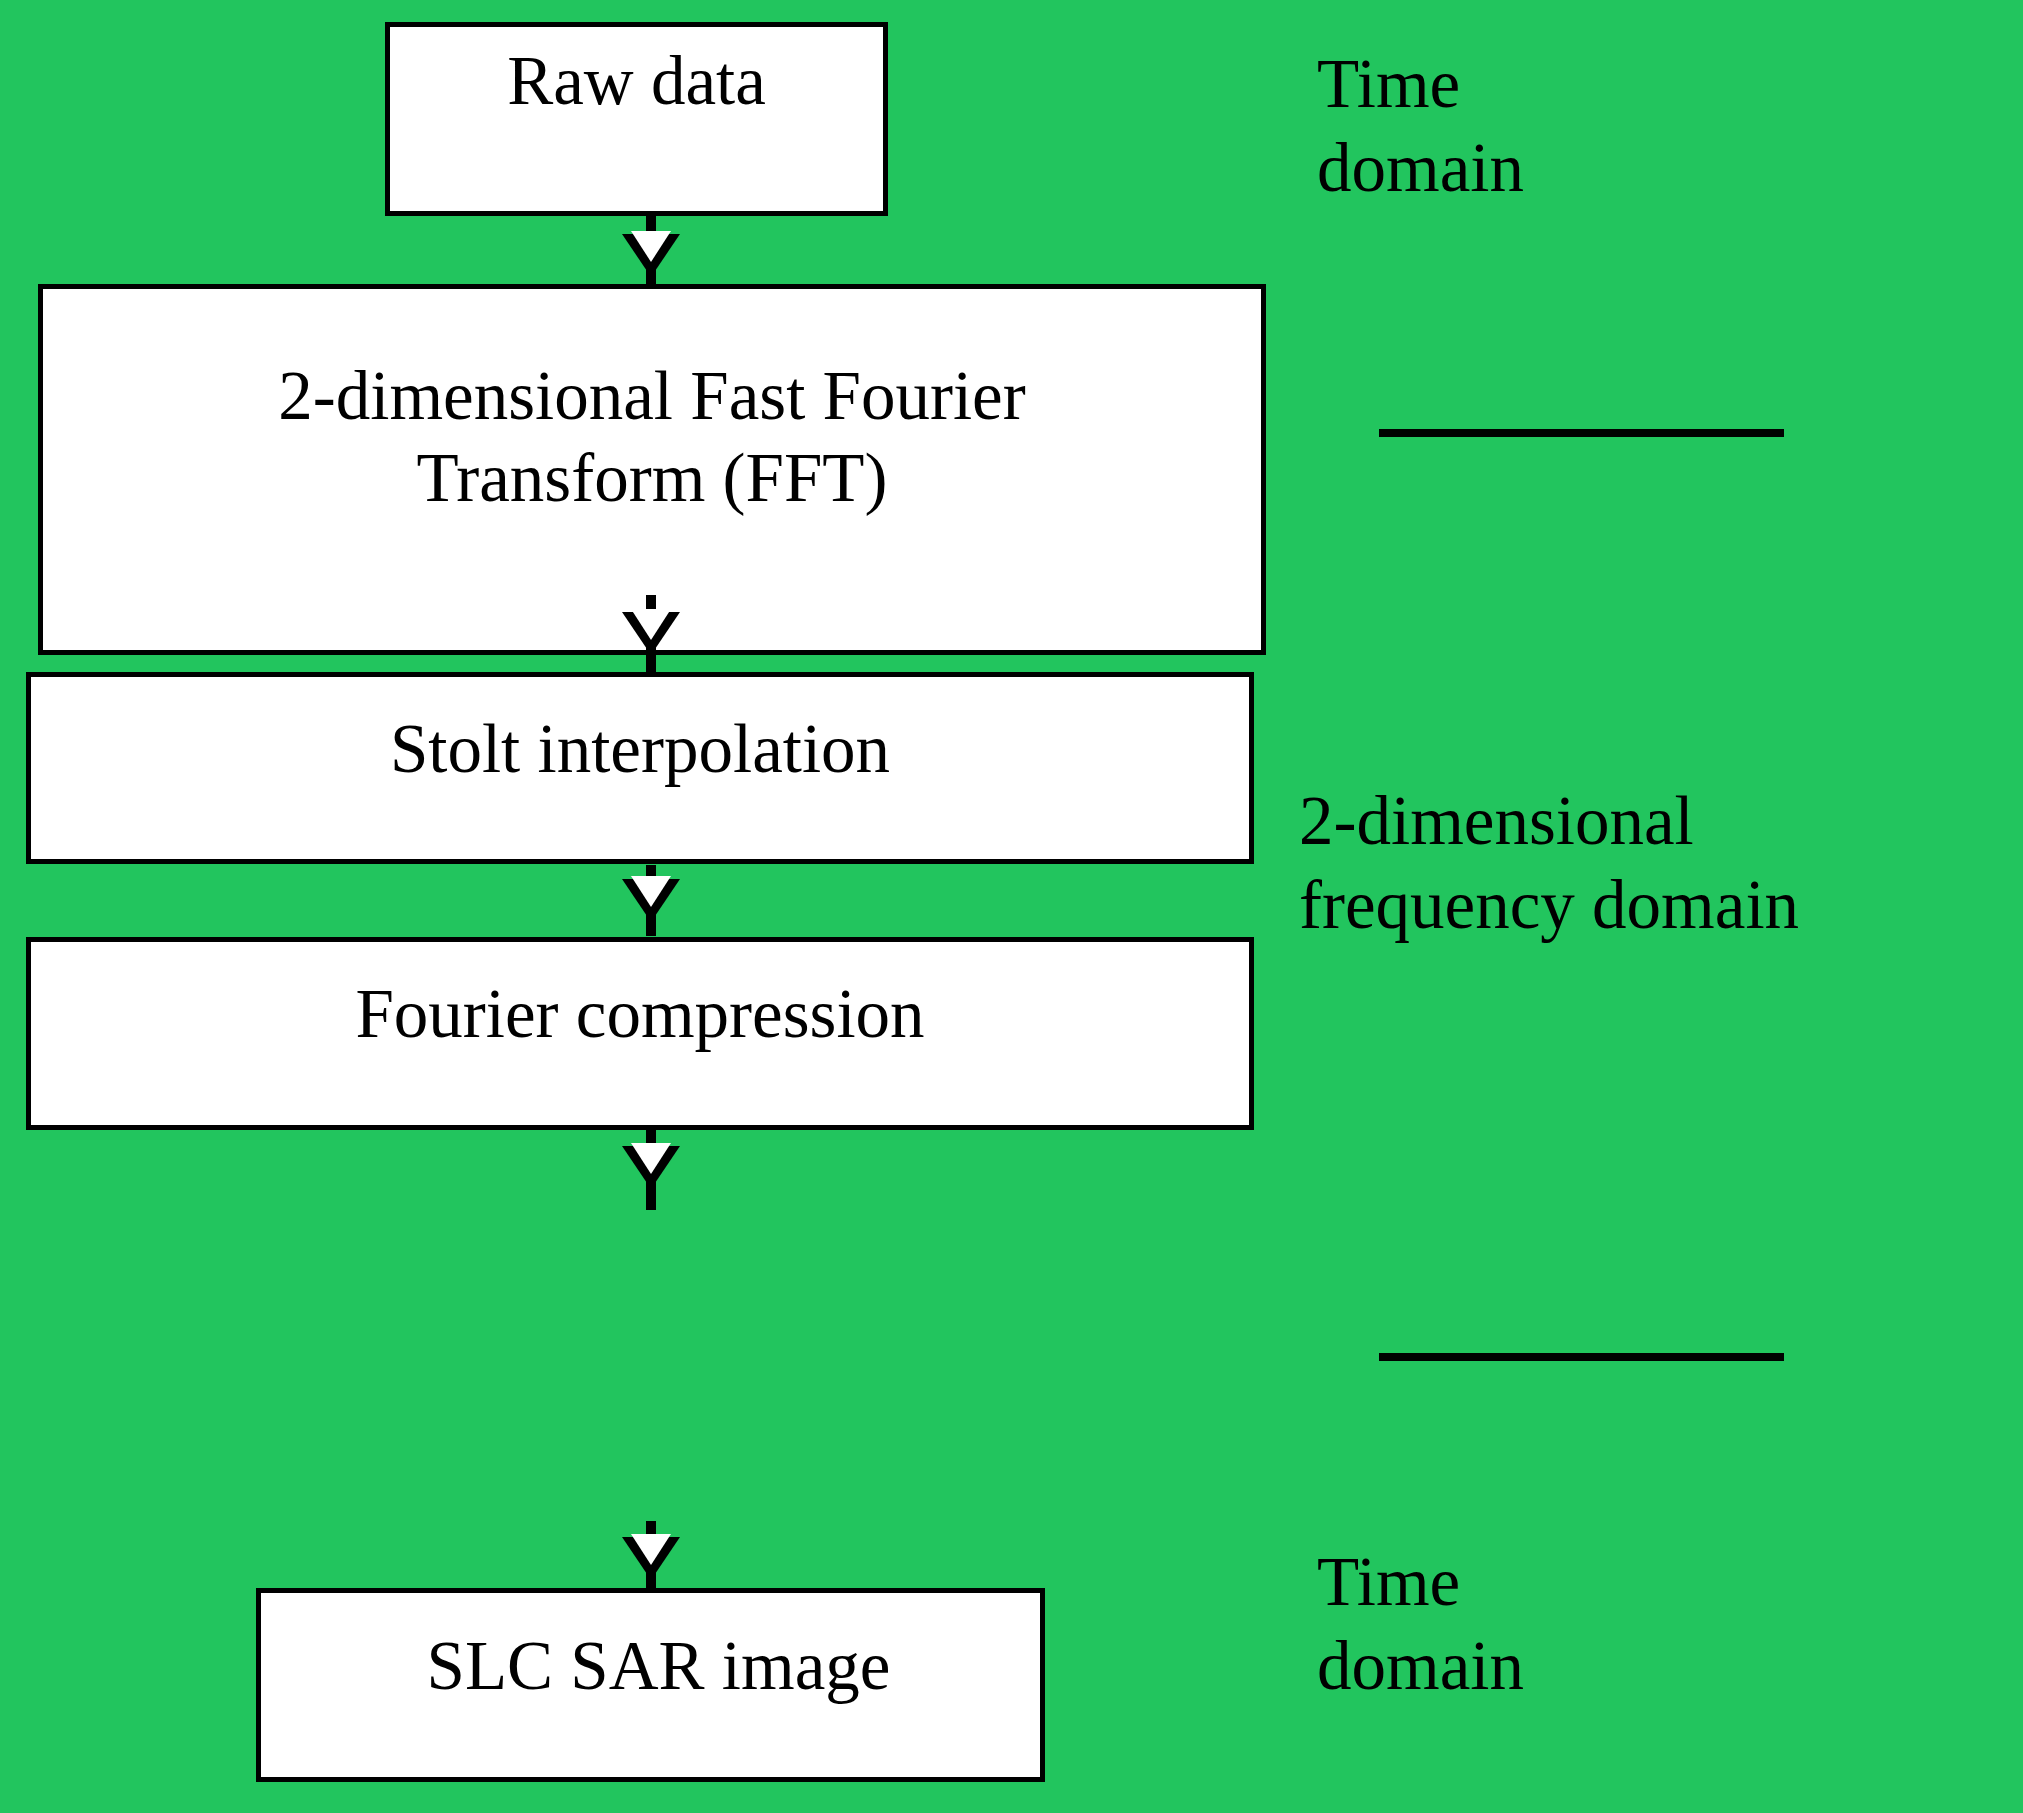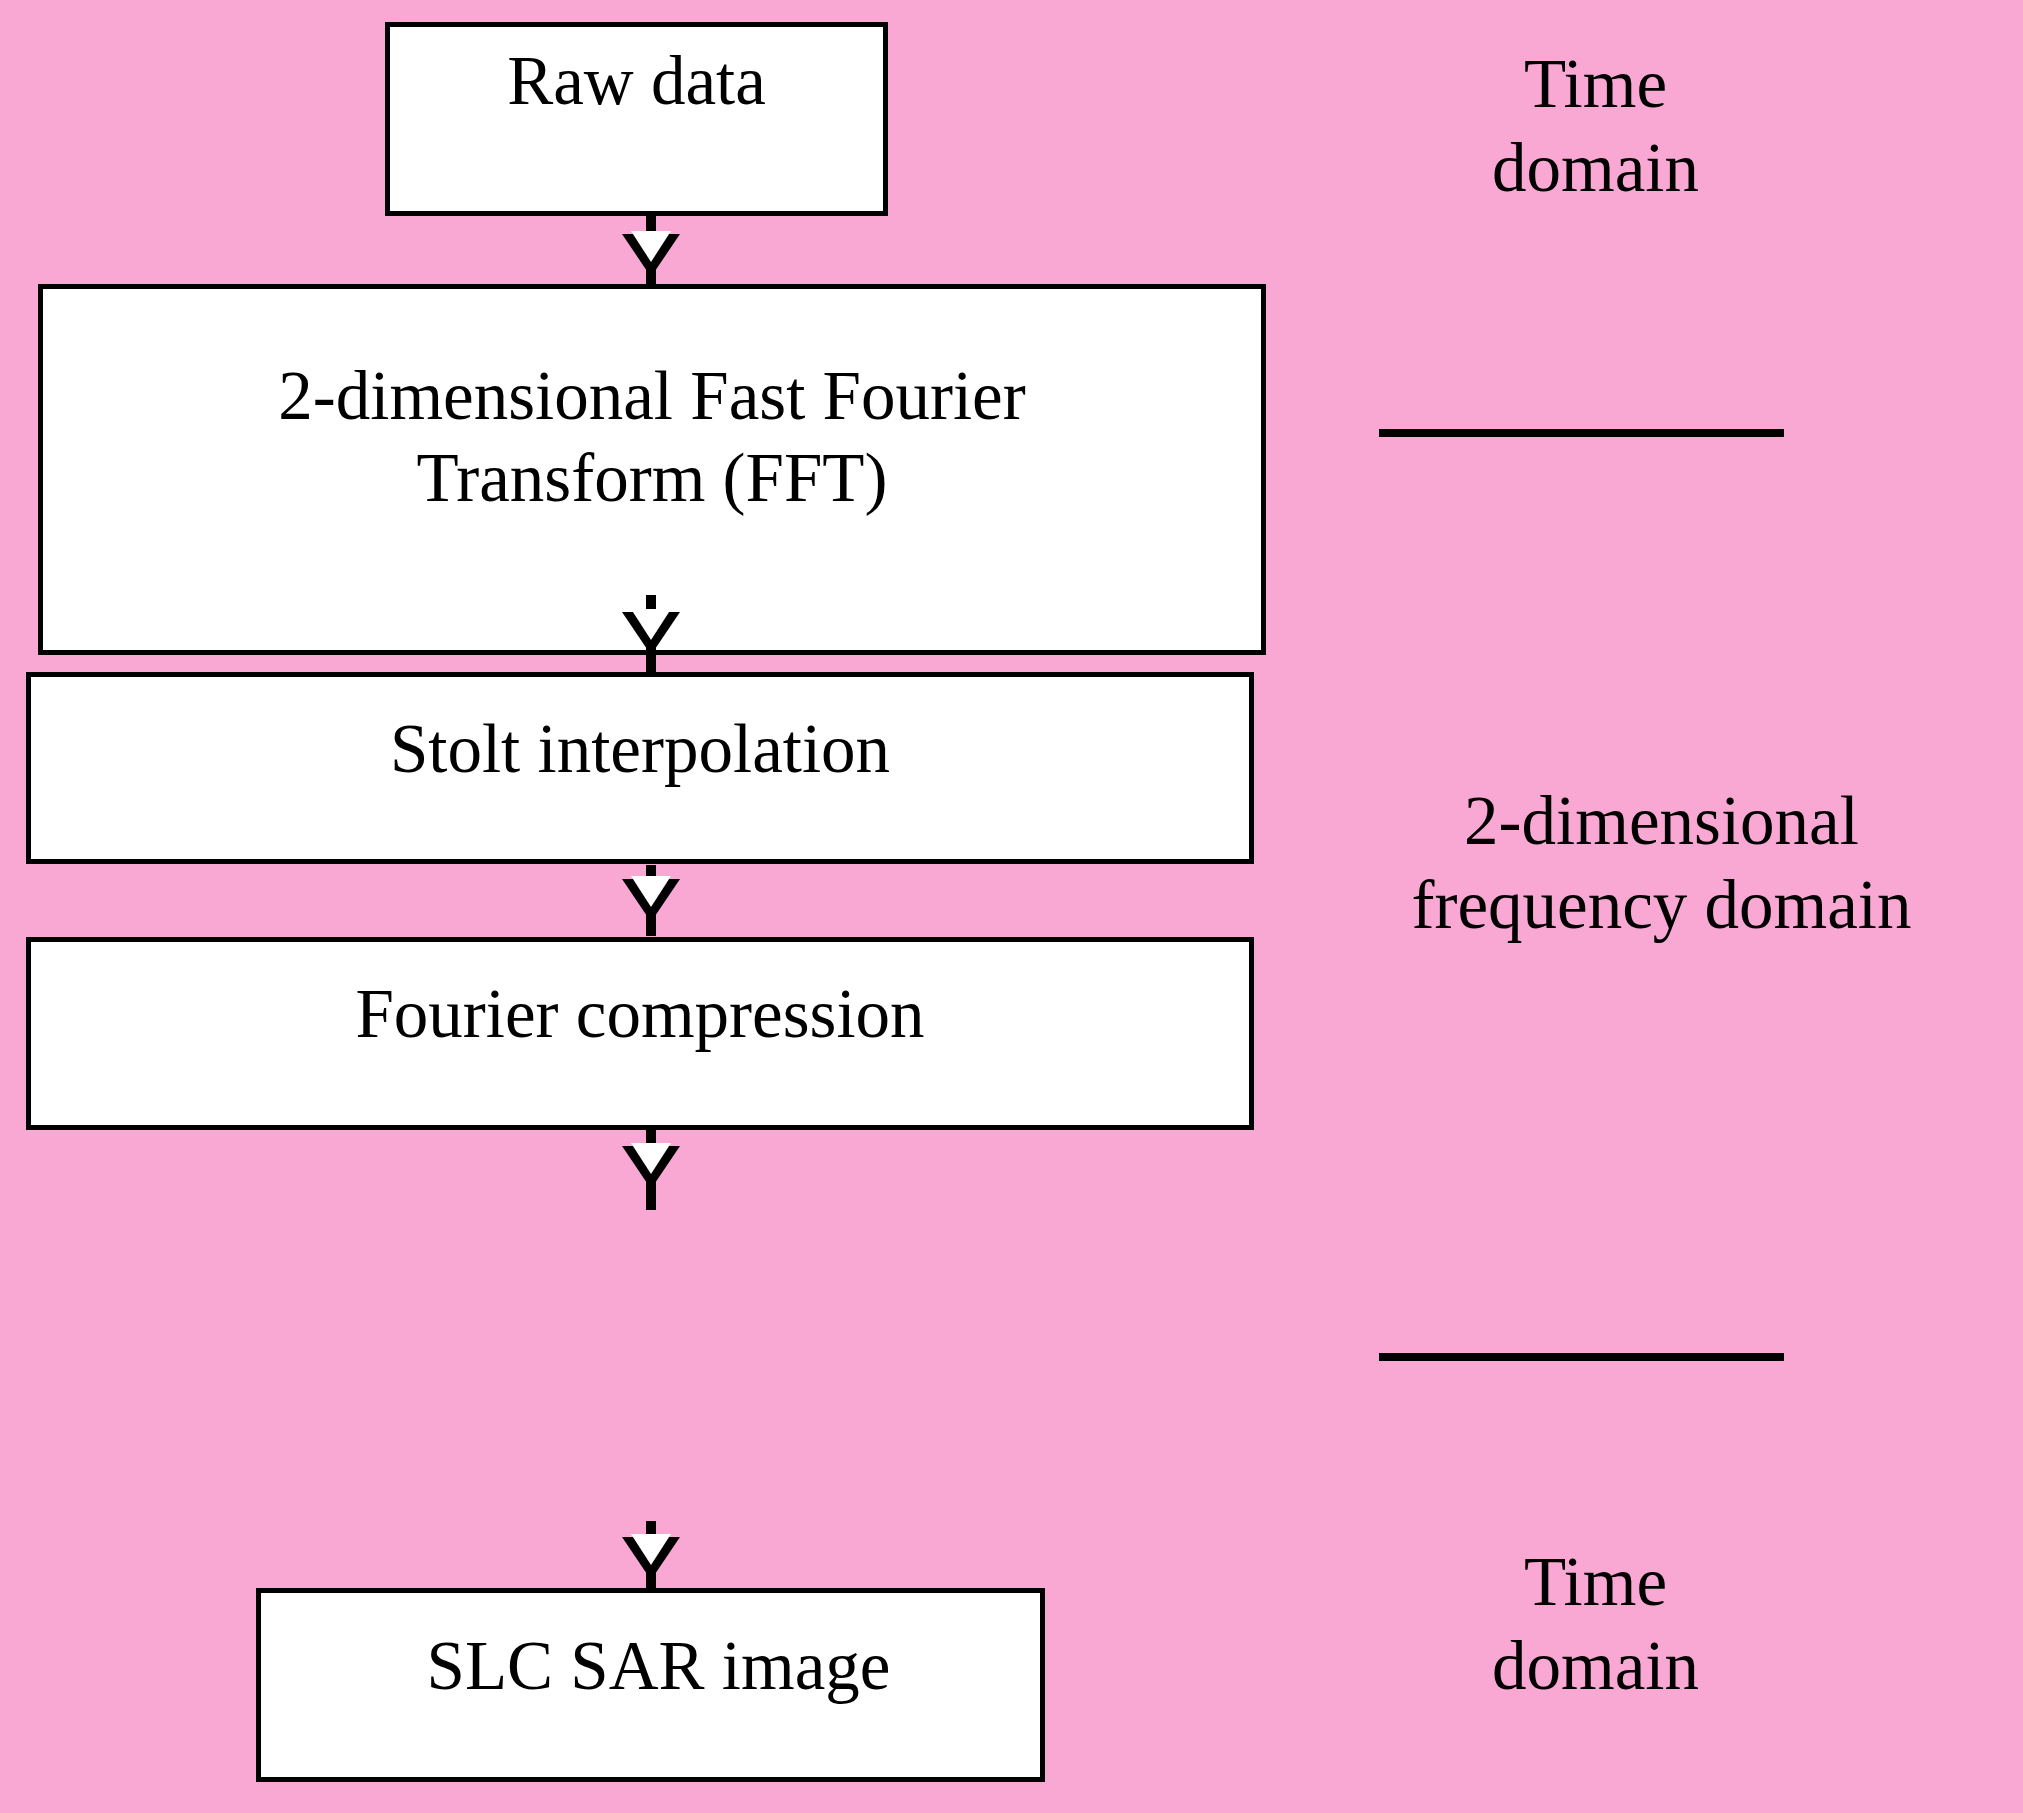--- a/index.html
+++ b/index.html
@@ -4,21 +4,21 @@
 <style>
   html, body {
     margin: 0;
     padding: 0;
     background: #ffffff;
   }
   #page {
     position: relative;
     width: 2024px;
     height: 1813px;
-    background: #f9a8d4;
+    background: #22c55e;
     overflow: hidden;
     font-family: "Liberation Serif", "DejaVu Serif", serif;
     color: #000000;
   }
   .node-box {
     position: absolute;
     box-sizing: border-box;
     border: 5.6px solid #000000;
     background: #ffffff;
     display: flex;
@@ -91,21 +91,20 @@
   #arrow3 { top: 865px;  height: 71px; }
   #arrow3-head { top: 879px; }
   #arrow4 { top: 1130px; height: 80px; }
   #arrow4-head { top: 1146px; }
   #arrow5 { top: 1521px; height: 67px; }
   #arrow5-head { top: 1537px; }
 
   
   .side-label {
     position: absolute;
-    text-align: center;
     line-height: 1.22;
     font-size: 69px;
     color: #000000;
     white-space: pre-line;
   }
   #label-time-top    { left: 1317px; top: 42px;   width: 557px; }
   #label-freq-mid    { left: 1299px; top: 779px;  width: 725px; }
   #label-time-bottom { left: 1317px; top: 1540px; width: 557px; }
 
   .divider {

